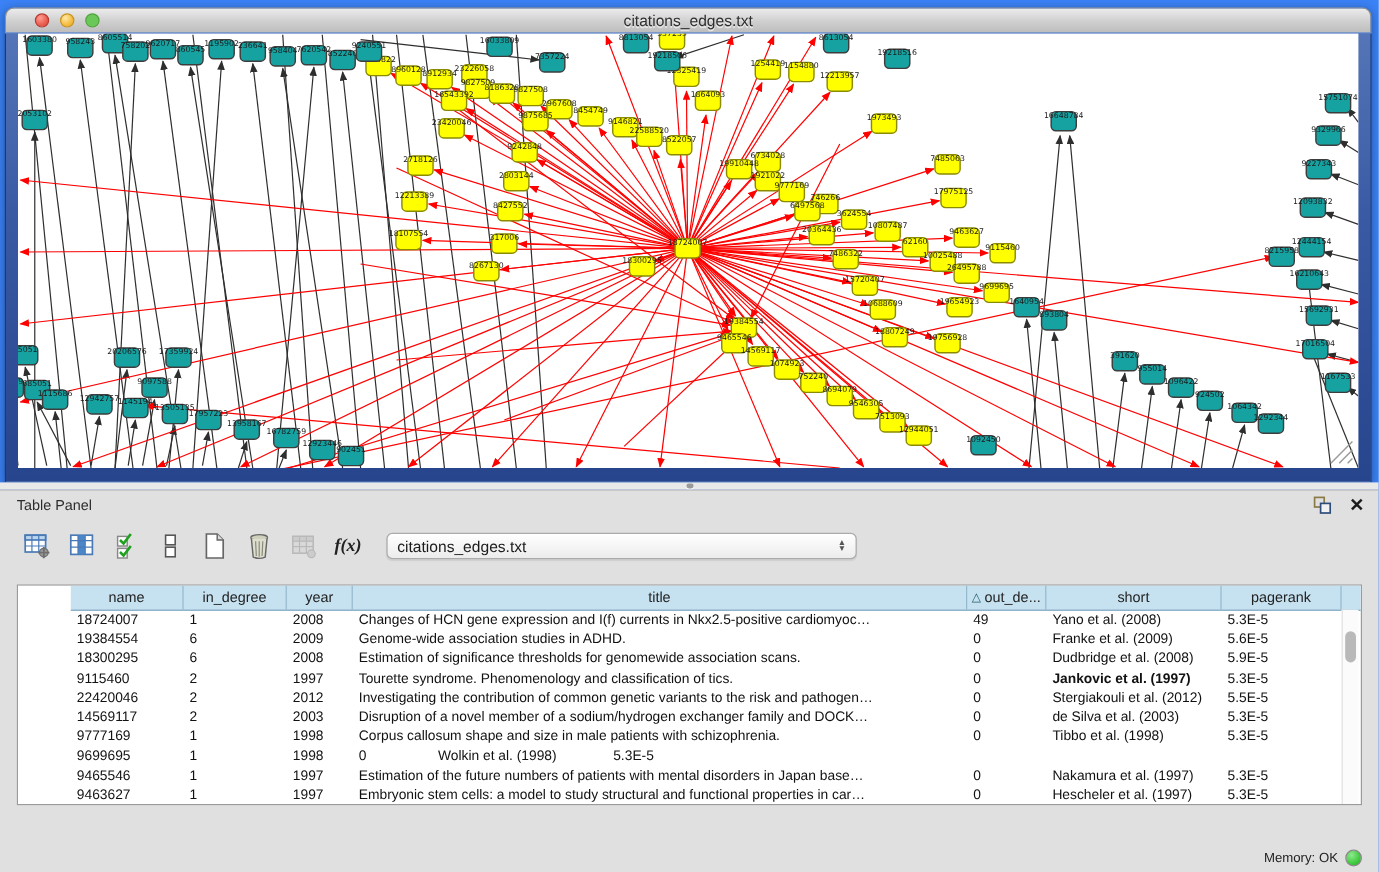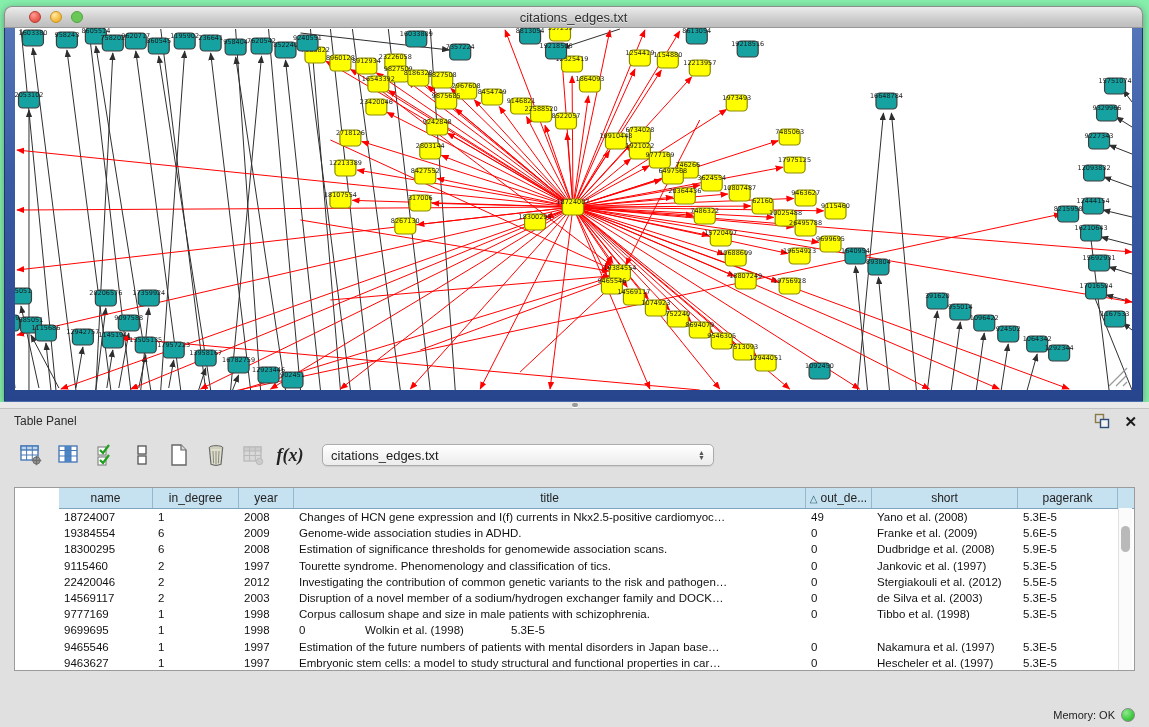--- a/index.html
+++ b/index.html
@@ -1,17 +1,17 @@
 <!DOCTYPE html>
 <html><head>
 <meta charset="utf-8">
 <style>
   html,body{margin:0;padding:0;}
   body{width:1149px;height:727px;background:#e3e3e3;font-family:"Liberation Sans",sans-serif;-webkit-font-smoothing:antialiased;}
-  #app{position:relative;width:1149px;height:727px;overflow:hidden;background:#86efac;}
+  #app{position:relative;width:1149px;height:727px;overflow:hidden;background:#3b82f6;}
 
   
   .graph-window{position:absolute;left:4px;top:6px;width:1139px;height:396px;box-shadow:0 2px 8px rgba(0,0,0,.35);border-radius:8px 8px 0 0;}
   .gw-titlebar{height:22px;border-radius:8px 8px 0 0;background:linear-gradient(#ececec,#cfcfcf 55%,#bdbdbd);border:1px solid #8e8e8e;border-bottom:1px solid #979797;box-sizing:border-box;position:relative;display:flex;align-items:center;}
   .tl{width:12px;height:12px;border-radius:50%;margin-left:9px;box-sizing:border-box;}
   .tl-red{background:radial-gradient(circle at 35% 30%,#ff9d94,#ec6255 55%,#d2423a);border:1px solid #b93a32;margin-left:24px;}
   .tl-yellow{background:radial-gradient(circle at 35% 30%,#ffe9a8,#f6bf46 55%,#e0a323);border:1px solid #c9941f;}
   .tl-green{background:radial-gradient(circle at 35% 30%,#c4f0b0,#69c858 55%,#4aa83c;);border:1px solid #53a43e;background-color:#69c858;}
   .gw-title{position:absolute;left:0;right:0;text-align:center;font-size:13px;color:#2f2f2f;text-shadow:0 1px 0 rgba(255,255,255,.6);}
   .gw-body{height:374px;box-sizing:border-box;padding:0 10px 12px 10px;background:linear-gradient(180deg,#5575b8 0%,#3a5aa4 40%,#27458d 100%);border-left:1px solid #20376c;border-right:1px solid #20376c;border-bottom:1px solid #16295423;}
@@ -26,21 +26,21 @@
   .table-panel{position:absolute;left:0;top:408px;width:1149px;height:319px;background:#e0e0e0;border-top:1px solid #c2c2c2;}
   .panel-header{height:24px;display:flex;align-items:center;padding:0 12px 0 14px;}
   .panel-title{font-size:12px;color:#2c2c2c;flex:0 0 auto;}
   .ph-spacer{flex:1;}
   .float-icon{width:16px;height:16px;margin-right:14px;cursor:pointer;}
   .close-icon{font-size:15px;font-weight:bold;color:#1b1b1b;cursor:pointer;line-height:1;}
 
   .toolbar{height:44px;display:flex;align-items:center;padding-left:16px;}
   .tbtn{width:30px;height:30px;margin-right:7px;display:flex;align-items:center;justify-content:center;border-radius:4px;cursor:pointer;}
   .tbtn svg{display:block;}
-  .fx-label{font-size:18px;font-style:italic;font-weight:bold;color:#222;font-family:"Liberation Serif",serif;}
+  .fx-label{font-size:15px;font-style:italic;font-weight:bold;color:#222;font-family:"Liberation Serif",serif;}
   .tselect{width:392px;height:22px;margin-left:10px;border:1px solid #ababab;border-radius:5px;background:linear-gradient(#ffffff,#ececec);display:flex;align-items:center;padding:0 8px;box-sizing:border-box;cursor:pointer;box-shadow:0 1px 1px rgba(0,0,0,.08);}
   .tselect-value{flex:1;font-size:13px;color:#1c1c1c;white-space:nowrap;overflow:hidden;}
   .sel-arrows{display:flex;flex-direction:column;line-height:5px;font-size:7px;color:#555;}
 
   .table-wrap{position:absolute;left:14px;top:78px;width:1121px;height:184px;background:#ffffff;border:1px solid #9b9b9b;box-sizing:border-box;overflow:hidden;padding-left:44px;}
   .thead{display:flex;height:20px;background:#c6e1f0;border-bottom:1px solid #7fa6bd;}
   .th{box-sizing:border-box;border-right:1px solid #93b9cd;display:flex;align-items:center;justify-content:center;font-size:12px;color:#222;overflow:hidden;white-space:nowrap;}
   .th .sortg{margin-right:3px;font-size:10px;color:#27606f;}
   .trow{display:flex;height:16.2px;align-items:center;}
   .td{box-sizing:border-box;padding-left:5px;font-size:11.5px;color:#111;overflow:hidden;white-space:nowrap;}
@@ -624,21 +624,21 @@
             <div class="td" style="width: 66px;">0</div>
             <div class="td" style="width: 146px;">Dudbridge et al. (2008)</div>
             <div class="td" style="width: 100px;">5.9E-5</div>
           </div>
           <div class="trow">
             <div class="td" style="width: 94px;">9115460</div>
             <div class="td" style="width: 86px;">2</div>
             <div class="td" style="width: 55px;">1997</div>
             <div class="td" style="width: 512px;">Tourette syndrome. Phenomenology and classification of tics.</div>
             <div class="td" style="width: 66px;">0</div>
-            <div class="td" style="width: 146px;">Jankovic et al. (1997)</div>
+            <div class="td" style="width: 146px; font-weight: bold;">Jankovic et al. (1997)</div>
             <div class="td" style="width: 100px;">5.3E-5</div>
           </div>
           <div class="trow">
             <div class="td" style="width: 94px;">22420046</div>
             <div class="td" style="width: 86px;">2</div>
             <div class="td" style="width: 55px;">2012</div>
             <div class="td" style="width: 512px;">Investigating the contribution of common genetic variants to the risk and pathogen…</div>
             <div class="td" style="width: 66px;">0</div>
             <div class="td" style="width: 146px;">Stergiakouli et al. (2012)</div>
             <div class="td" style="width: 100px;">5.5E-5</div>

